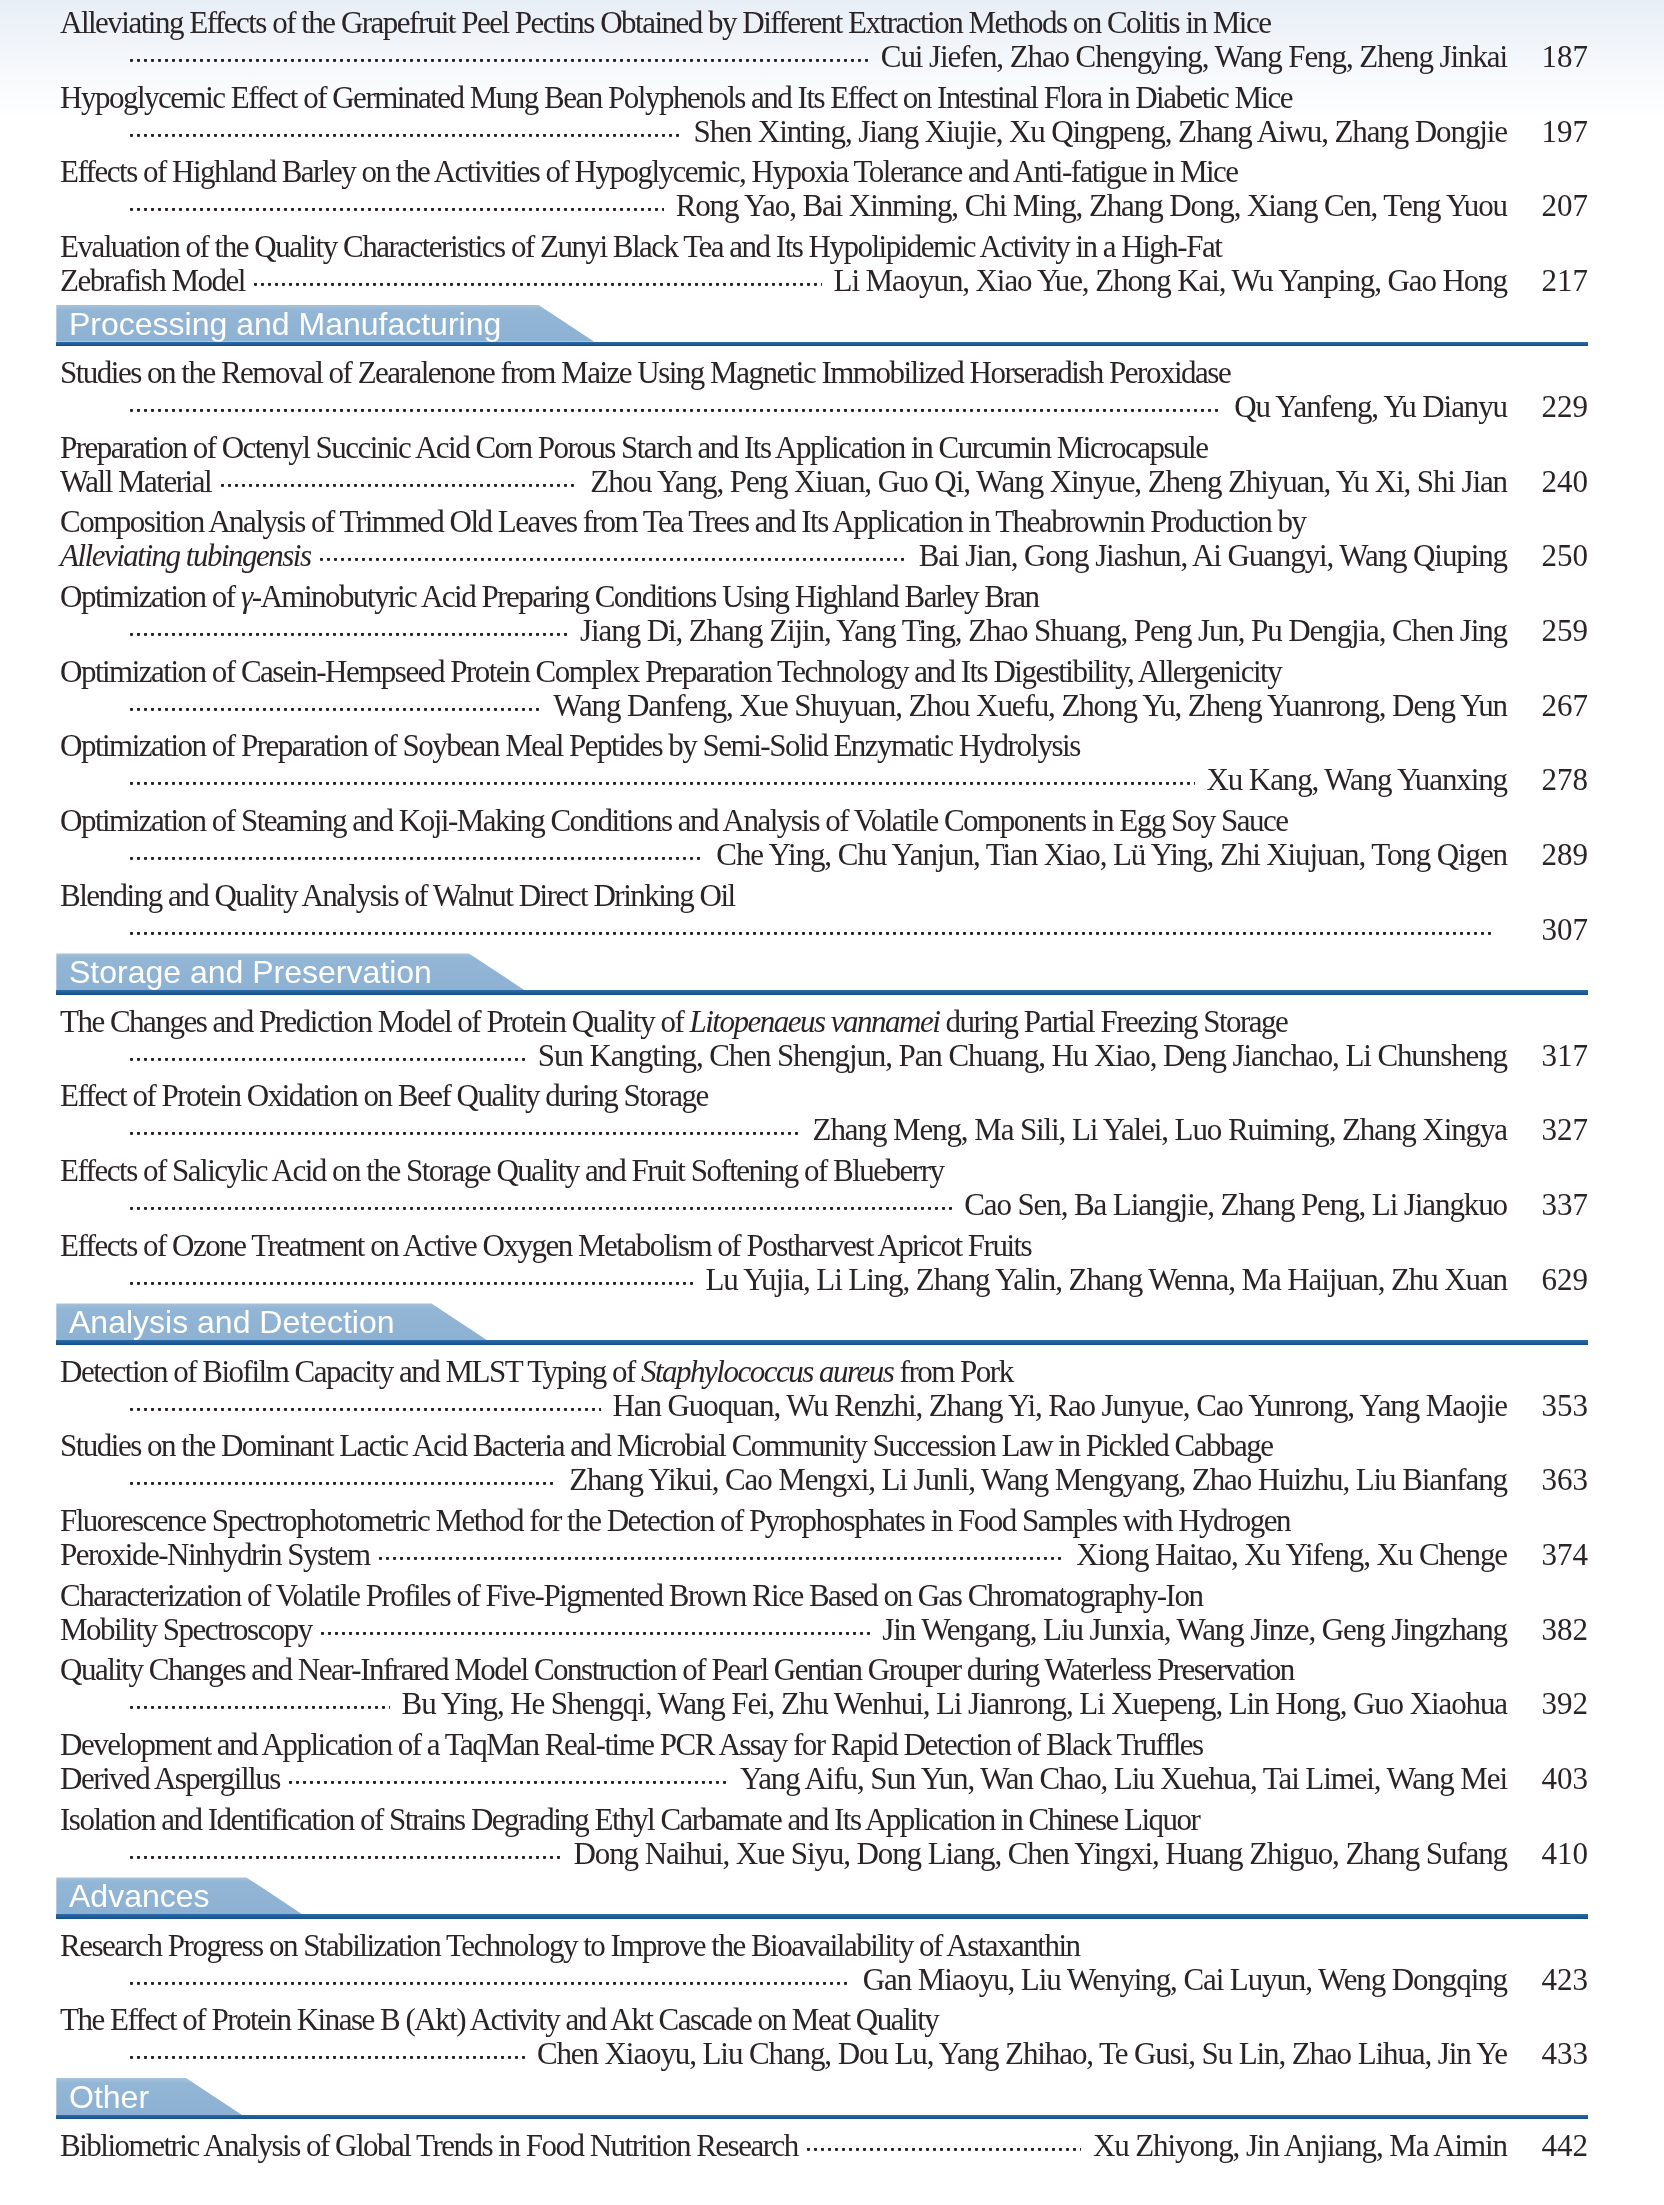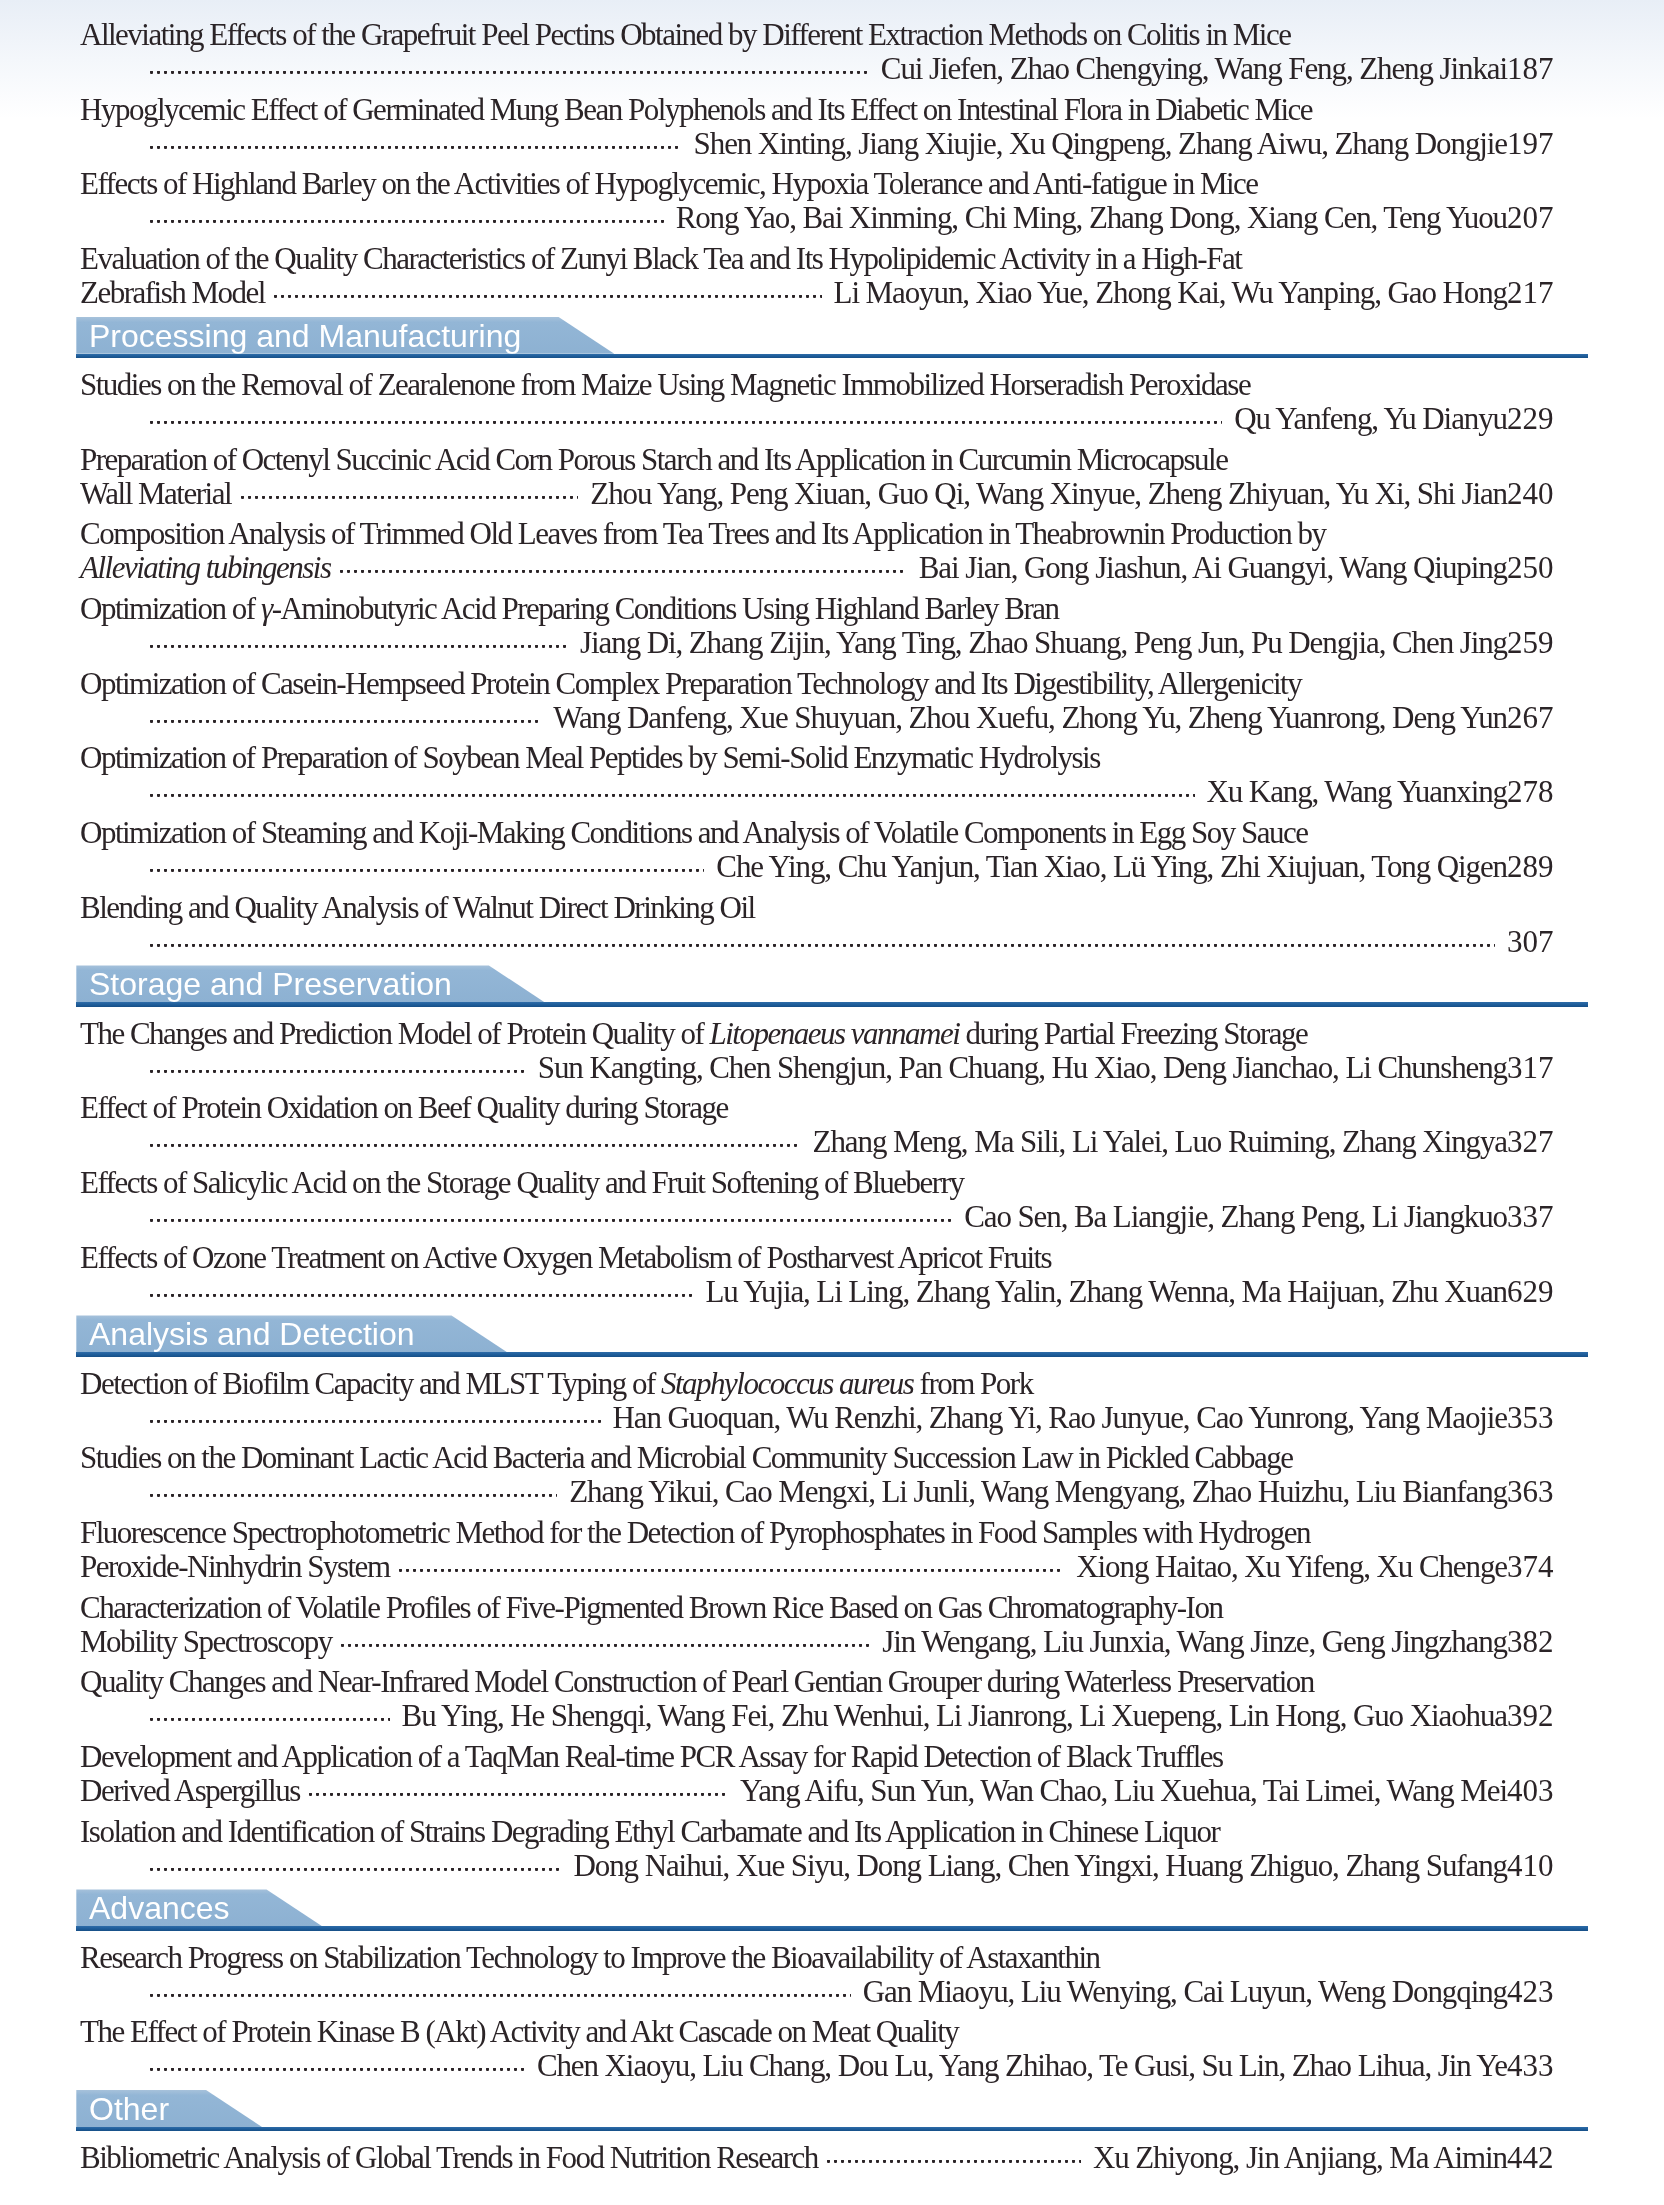--- a/index.html
+++ b/index.html
@@ -8,44 +8,44 @@
     background: #ffffff;
     overflow: hidden;
   }
   .topglow {
     position: absolute; left: 0; top: 0; right: 0; height: 119px;
     background: linear-gradient(180deg, #e8eef6 0%, #f4f7fb 50%, #ffffff 100%);
     pointer-events: none;
   }
   .toc {
     position: relative;
-    padding: 18px 76px 0 60px; 
+    padding: 6px 76px 0 60px; 
     font-family: "Liberation Serif", "DejaVu Serif", serif;
     color: #2b2427;
-    margin-left: 20px;
   }
   .row {
     font-size: 31px;
     line-height: 34px;
     letter-spacing: -1.5px;
     white-space: nowrap;
   }
   .entry { margin-bottom: 6.7px; }
   .a-row { display: flex; align-items: baseline; }
   .gap-ind { flex: 0 0 60px; }
   .dots {
     flex: 1 1 auto;
     align-self: stretch;
     margin: 0 12px 0 7.5px;
     background: radial-gradient(circle at 3.5px 2.2px, #2b2427 1.3px, rgba(0,0,0,0) 1.6px) 0 18px / 7px 4.5px repeat-x;
   }
   .authors { letter-spacing: -1.1px; }
   .pg {
     flex: 0 0 auto;
     min-width: 81px;
+    text-align: right;
     letter-spacing: 0;
   }
   .it { font-style: italic; }
   .sec-head { margin: 3px 0 9.7px 0; }
   .flag {
     display: inline-block;
     margin-left: -3.7px;
     height: 37px;
     line-height: 38px;
     padding: 0 93px 0 12.7px;

